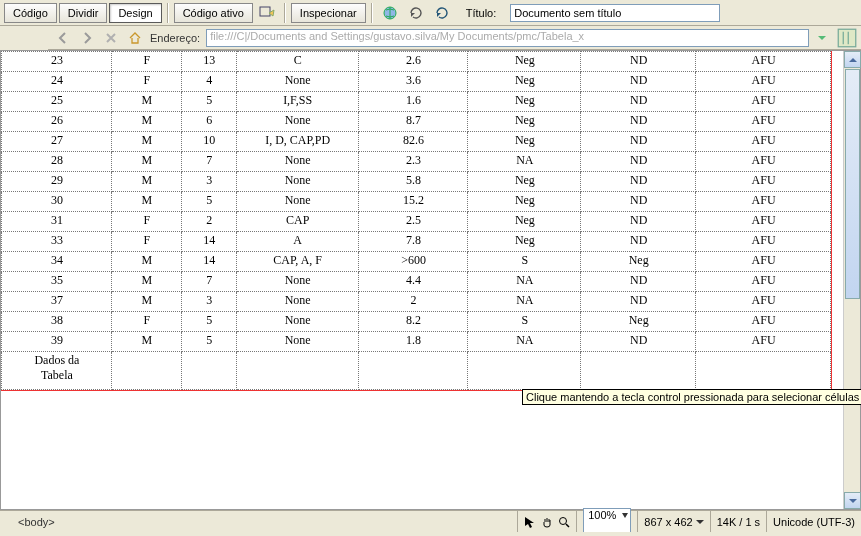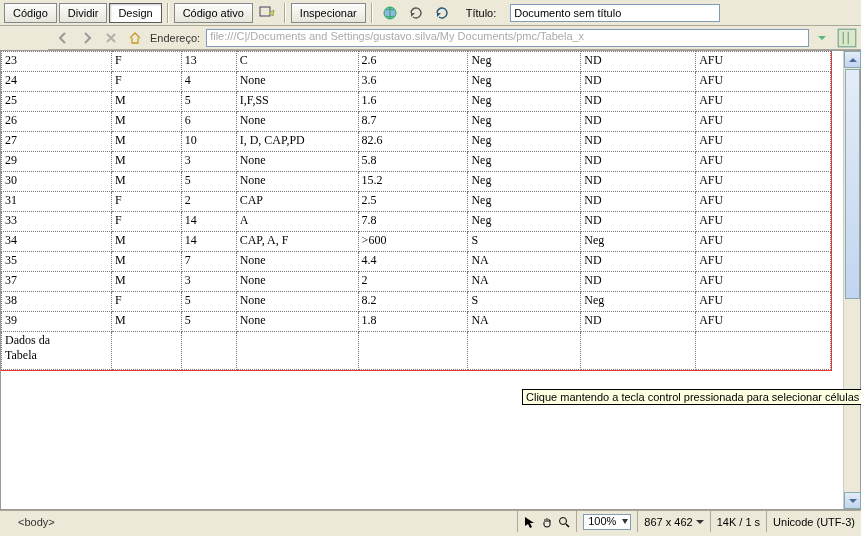--- a/index.html
+++ b/index.html
@@ -30,21 +30,21 @@
   
   .vscroll{position:absolute;right:0;top:0;width:17px;height:100%;background:#ece9d8;border-left:1px solid #ccc;}
   .vscroll .thumb{position:absolute;top:18px;left:1px;width:15px;height:230px;background:linear-gradient(#e4ecf7,#c2d5f0);border:1px solid #8aa;}
   .vscroll .arrow{position:absolute;left:0;width:17px;height:17px;background:linear-gradient(#e4ecf7,#c2d5f0);border:1px solid #8aa;display:flex;align-items:center;justify-content:center;}
   .vscroll .arrow.up{top:0;} .vscroll .arrow.down{bottom:0;}
   
   .status{display:flex;align-items:center;height:22px;background:#ece9d8;border-top:1px solid #aca899;font-size:11px;}
   .status .tag{padding:0 18px;color:#333;}
   .status .spacer{flex:1;}
   .status .cell{padding:0 6px;border-left:1px solid #aca899;height:100%;display:flex;align-items:center;gap:3px;}
-  .status .select{height:16px;border:1px solid #7f9db9;background:#fff;padding:0 14px 0 4px;font-size:11px;position:relative;}
+  .status .select{height:28px;border:1px solid #7f9db9;background:#fff;padding:0 14px 0 4px;font-size:11px;position:relative;}
   .status .select::after{content:"";position:absolute;right:2px;top:4px;border-left:3px solid transparent;border-right:3px solid transparent;border-top:5px solid #333;}
   .tiny-icons{display:flex;gap:1px;padding:0 4px;border-left:1px solid #aca899;height:100%;align-items:center;}
   .tiny-icons span{width:16px;height:16px;display:inline-flex;align-items:center;justify-content:center;}
 </style>
 </head>
 <body>
 
 <div class="toolbar">
   <div class="btn">Código</div>
   <div class="btn">Dividir</div>
@@ -111,21 +111,21 @@
       </svg>
     </div>
   <div class="addr-go">
       <svg viewBox="0 0 16 16">
         <rect x="1" y="1" width="14" height="14" fill="#dfe8c6" stroke="#7a9"></rect>
         <path d="M5 3 v10 M9 3 v10" stroke="#7a9"></path>
       </svg>
     </div>
 </div>
 
-<div class="doc-wrap" style="height:460px;">
+<div class="doc-wrap" style="height:460px;text-align:center;">
   <div class="doc-inner">
     <table class="data" id="data-table">
       <colgroup>
         <col style="width:110px">
           <col style="width:70px">
           <col style="width:55px">
           <col style="width:122px">
         <col style="width:110px">
           <col style="width:113px">
           <col style="width:115px">
@@ -176,20 +176,30 @@
             <td>27</td>
             <td>M</td>
             <td>10</td>
             <td>I, D, CAP,PD</td>
             <td>82.6</td>
             <td>Neg</td>
             <td>ND</td>
             <td>AFU</td>
           </tr>
           <tr>
+            <td>28</td>
+            <td>M</td>
+            <td>7</td>
+            <td>None</td>
+            <td>2.3</td>
+            <td>NA</td>
+            <td>ND</td>
+            <td>AFU</td>
+          </tr>
+          <tr>
             <td>29</td>
             <td>M</td>
             <td>3</td>
             <td>None</td>
             <td>5.8</td>
             <td>Neg</td>
             <td>ND</td>
             <td>AFU</td>
           </tr>
           <tr>

